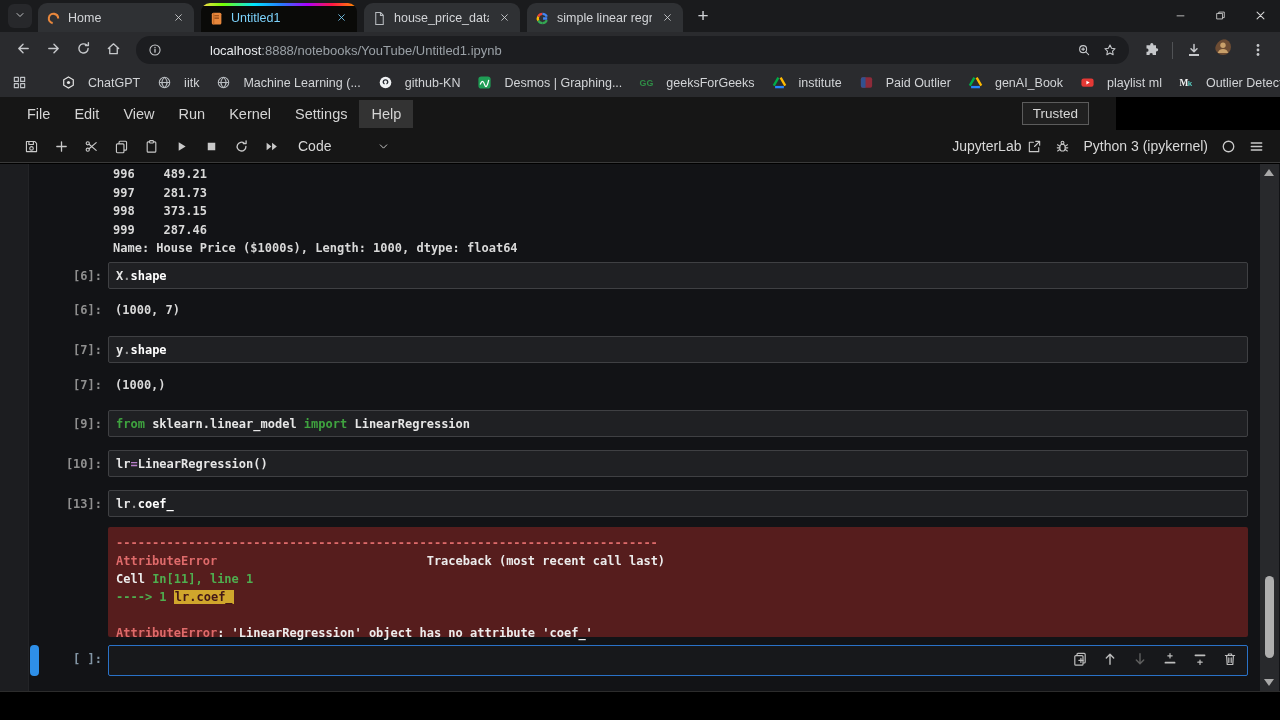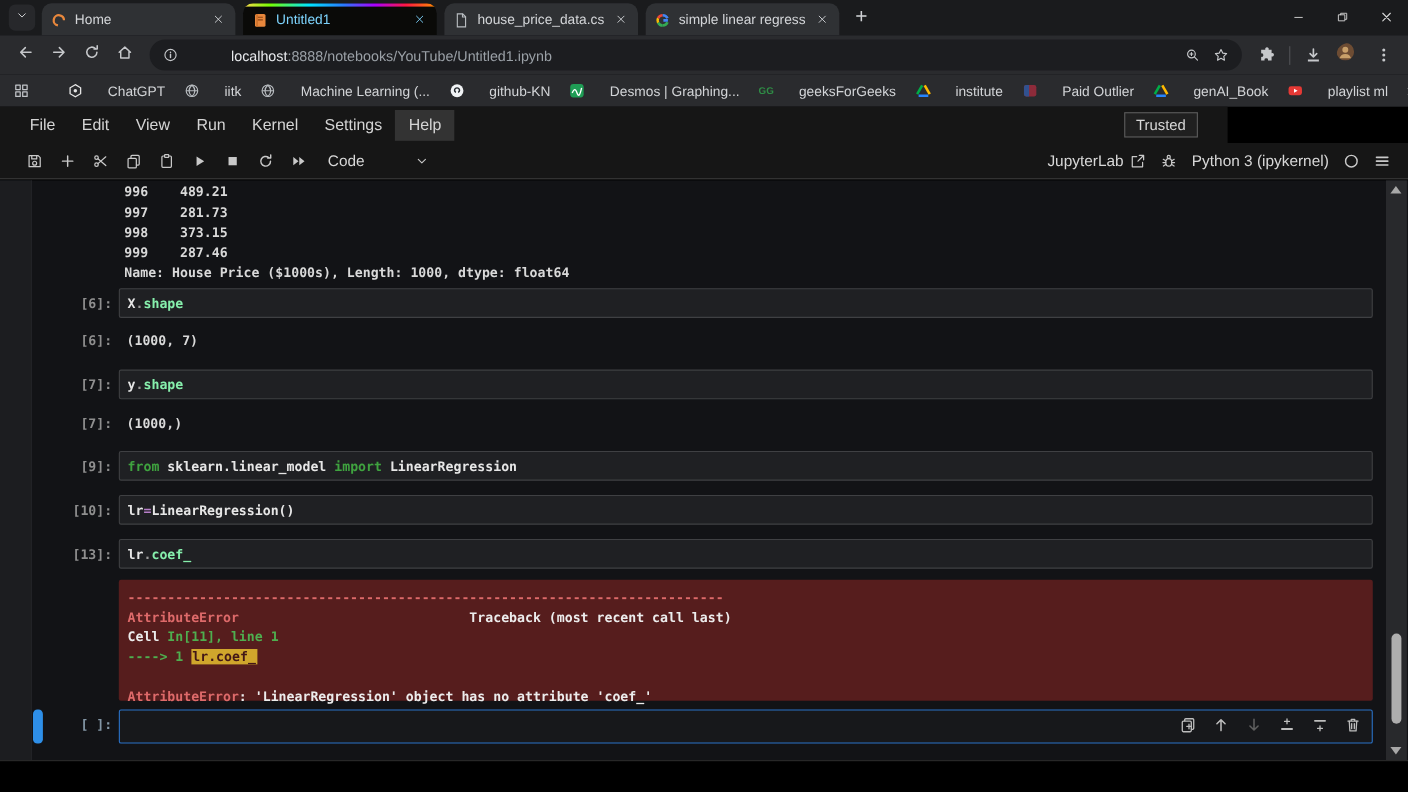--- a/index.html
+++ b/index.html
@@ -4,21 +4,21 @@
 <style>
   html,body{margin:0;padding:0;background:#000;}
   .screen{position:relative;width:1280px;height:720px;background:#000;overflow:hidden;
           font-family:"Liberation Sans",sans-serif;-webkit-font-smoothing:antialiased;}
   
   .tabstrip{position:absolute;top:0;left:0;width:1280px;height:32px;background:#1a1b1d;
             display:flex;align-items:flex-end;padding-left:6px;box-sizing:border-box;}
   .tabsearch{width:24px;height:24px;margin:0 6px 4px 2px;border-radius:6px;background:#27282b;
              color:#cfd1d4;display:flex;align-items:center;justify-content:center;flex:0 0 auto;}
   .tabsearch svg{width:12px;height:12px;}
-  .tab{width:176px;height:29px;border-radius:9px 9px 0 0;background:#2f3134;margin-right:7px;
+  .tab{width:156px;height:29px;border-radius:9px 9px 0 0;background:#2f3134;margin-right:7px;
        display:flex;align-items:center;gap:7px;padding:0 8px;color:#d3d5d8;font-size:12.5px;
        position:relative;overflow:hidden;flex:0 0 auto;box-sizing:border-box;}
   .tab.active{background:#0a0a08;color:#7dd3fc;}
   .tab .grad{position:absolute;top:0;left:0;right:0;height:3px;}
   .tab .ticon{width:15px;height:15px;flex:0 0 auto;margin-top:1px;}
   .tab .ticon svg{width:15px;height:15px;display:block;}
   .tab .ttitle{flex:1;overflow:hidden;white-space:nowrap;}
   .tab .tclose{width:16px;height:16px;display:flex;align-items:center;justify-content:center;color:inherit;}
   .tab .tclose svg{width:9px;height:9px;}
   .newtab{width:26px;height:26px;margin:0 0 3px 0;color:#cfd1d4;font-size:19px;font-weight:300;
@@ -39,21 +39,21 @@
   .urlicon svg{width:14px;height:14px;}
   .urlright{margin-left:auto;display:flex;gap:12px;padding-right:4px;}
   .chromeicons{display:flex;align-items:center;gap:13px;color:#c6c8cb;padding:0 6px;}
   .chromeicons svg{width:16px;height:16px;display:block;}
   .divv{width:1px;height:17px;background:#505255;}
   .avatar{width:22px;height:22px;border-radius:50%;overflow:hidden;}
   
   .bookmarks{position:absolute;top:68px;left:0;width:1280px;height:29px;background:#2a2b2e;
              display:flex;align-items:center;gap:17px;padding:0 12px;font-size:12.5px;color:#d2d4d7;
              box-sizing:border-box;white-space:nowrap;}
-  .bm{display:flex;align-items:center;gap:22px;flex:0 0 auto;text-align:center;}
+  .bm{display:flex;align-items:center;gap:12px;flex:0 0 auto;text-align:center;}
   .bm .bicon{width:15px;height:15px;display:flex;}
   .bm .bicon svg{width:15px;height:15px;display:block;}
   
   .jmenubar{position:absolute;top:97px;left:0;width:1116px;height:33px;background:#161616;
             display:flex;align-items:center;padding:0 15px;font-size:14.5px;color:#d4d4d4;box-sizing:border-box;}
   .jmenu-item{padding:6px 12px;}
   .jmenu-item.active{background:#333333;}
   .trusted{margin-left:auto;margin-right:12px;border:1px solid #5c5c5c;background:#202020;
            padding:3px 10px;font-size:13.5px;color:#d8d8d8;}
   
@@ -75,21 +75,21 @@
   #cells pre{margin:0;font:inherit;}
   .row{position:absolute;left:0;right:0;}
   .prompt{position:absolute;left:0;top:5px;width:74px;text-align:right;color:#8f8f8f;font-size:12px;}
   .prompt.outp{top:0;}
   .codebox{position:absolute;left:80px;right:13px;height:27px;background:#1f2023;border:1px solid #3f4043;
            border-radius:2px;padding:4px 7px;box-sizing:border-box;overflow:hidden;}
   .outtext{position:absolute;left:87px;top:0;color:#d9d9d9;}
   .scrollback{position:absolute;left:85px;top:1px;color:#d9d9d9;line-height:19px;}
   .errbox{position:absolute;left:80px;right:13px;background:#561d1d;border-radius:2px;
           padding:7px 8px;box-sizing:border-box;line-height:18px;}
-  .tk-pl{color:#e6e6e6}.tk-pu{color:#9a9a9a}.tk-at{color:#86efac}.tk-kw{color:#3fa33f}.tk-op{color:#b77fc9}
+  .tk-pl{color:#e6e6e6}.tk-pu{color:#9a9a9a}.tk-at{color:#ffffff}.tk-kw{color:#3fa33f}.tk-op{color:#b77fc9}
   .er-rd{color:#de6a6a}.er-wh{color:#ececec}.er-gr{color:#4fae4f}
   .er-hl{background:#d0a62c;color:#421717;padding:0 1px;}
   .activebar{position:absolute;left:2px;width:9px;height:31px;border-radius:4px;background:#2e8fe8;}
   .acodebox{position:absolute;left:80px;right:13px;height:31px;background:#17181b;border:1.5px solid #2a72c8;
             border-radius:2px;box-sizing:border-box;}
   .cellactions{position:absolute;right:9px;top:5px;display:flex;gap:14px;color:#bdbdbd;}
   .cellactions .ca{width:16px;height:16px;display:flex;}
   .cellactions .ca svg{width:16px;height:16px;display:block;}
   .cellactions .ca.dim{color:#5f5f5f;}
   

